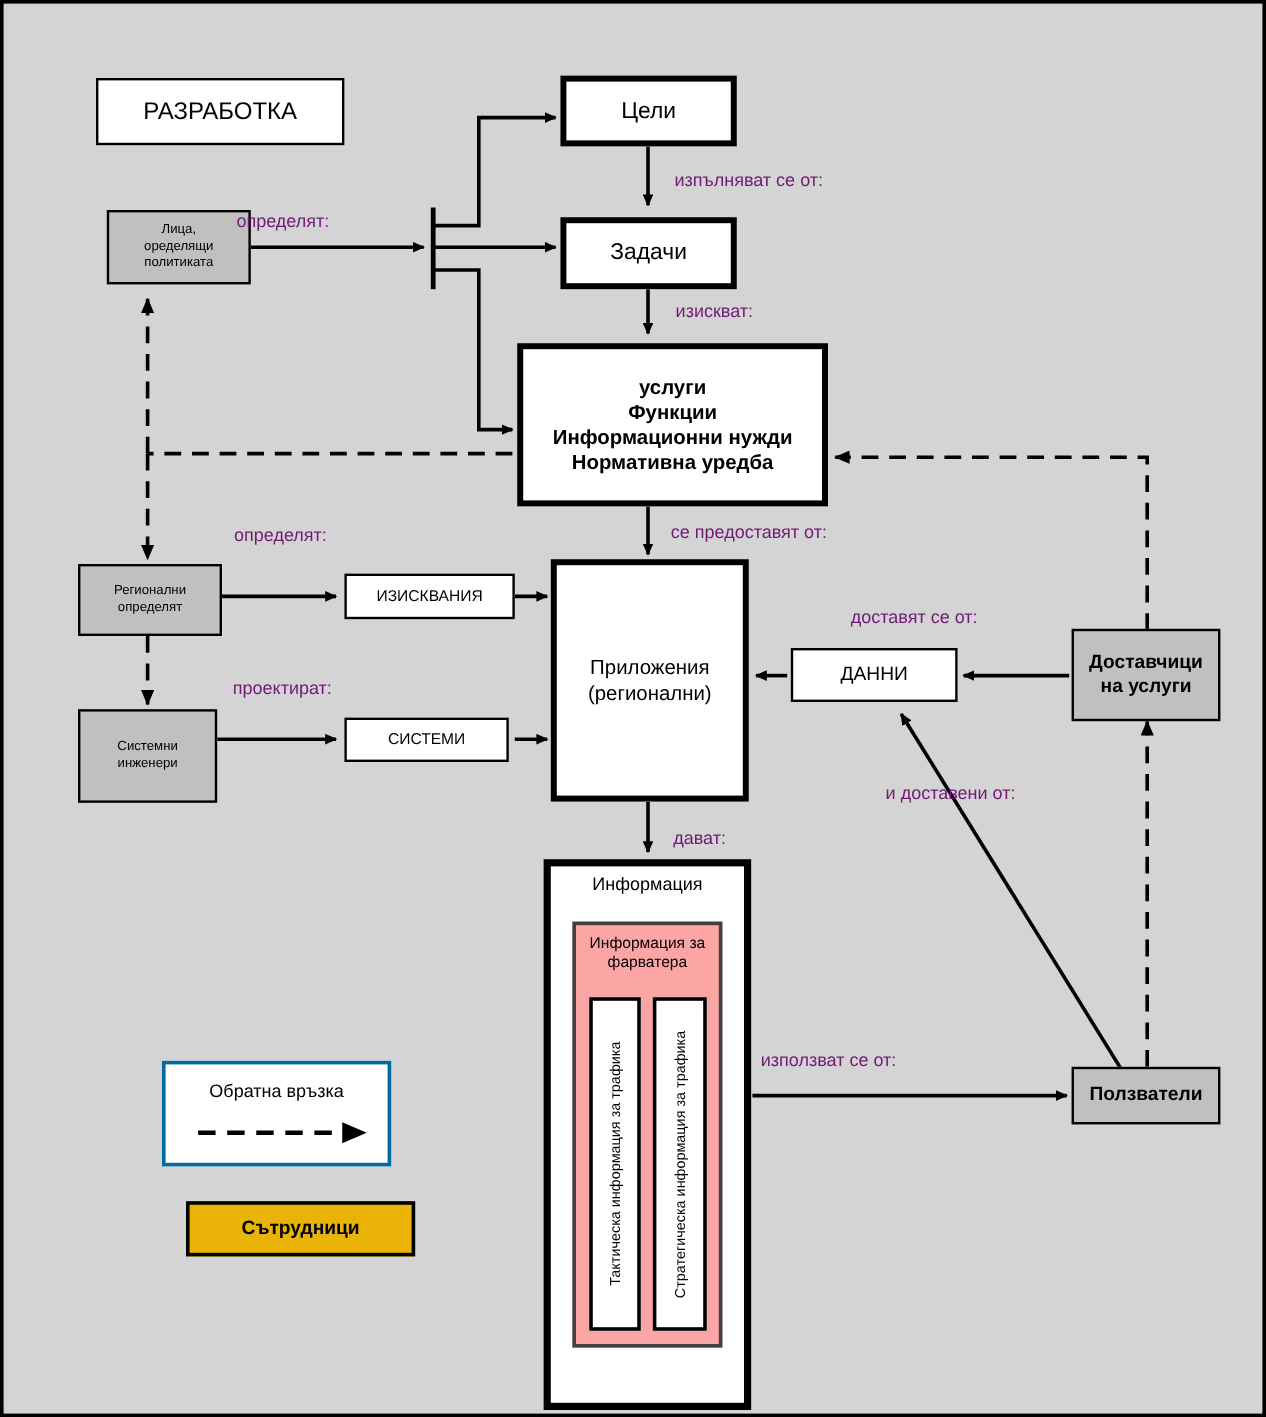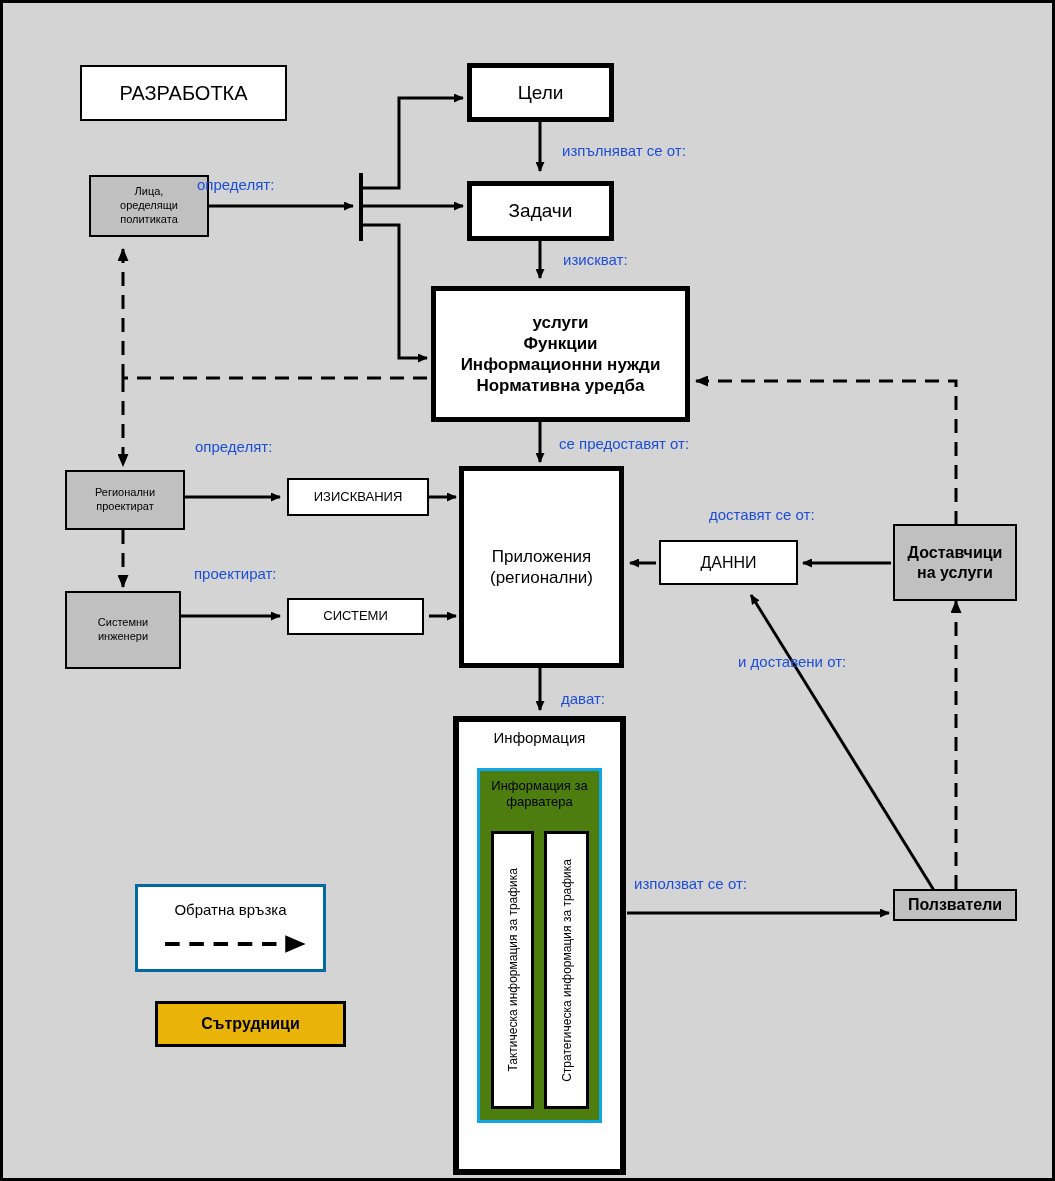--- a/index.html
+++ b/index.html
@@ -43,21 +43,21 @@
   .t19{font-size:19px;}
   .t20{font-size:20px;}
   .t11{font-size:11px;}
   .t13{font-size:13px;}
   .bold{font-weight:bold;}
 
   
   .lbl{
     position:absolute;
     font-size:15px;
-    color:#1d4ed8;
+    color:#701a75;
     white-space:nowrap;
     z-index:6;
   }
 
   
   #wires{
     position:absolute;
     left:0;top:0;
     width:1055px;height:1181px;
     z-index:2;
@@ -73,22 +73,22 @@
     z-index:5;
   }
   .info-title{
     text-align:center;
     font-size:15px;
     padding-top:7px;
   }
   .info-mid{
     position:absolute;
     box-sizing:border-box;
-    background:#4d7c0f;
-    border:3px solid #0ea5e9;
+    background:#fca5a5;
+    border:3px solid #404040;
   }
   .info-mid-title{
     text-align:center;
     font-size:13px;
     padding-top:7px;
     line-height:1.25;
   }
   .info-col{
     position:absolute;
     box-sizing:border-box;
@@ -222,21 +222,21 @@
   </div>
 
   <div class="box bx-gray" style="left:62px;top:172px;width:120px;height:62px;flex-direction:column;margin-left:24px;">
     <span class="t11">Лица,</span>
     <span class="t11">оределящи</span>
     <span class="t11">политиката</span>
   </div>
 
   <div class="box bx-gray" style="left:62px;top:467px;width:120px;height:60px;flex-direction:column;">
     <span class="t11">Регионални</span>
-    <span class="t11">проектират</span>
+    <span class="t11">определят</span>
   </div>
 
   <div class="box bx-gray" style="left:62px;top:588px;width:116px;height:78px;flex-direction:column;">
     <span class="t11">Системни</span>
     <span class="t11">инженери</span>
   </div>
 
   <div class="box bx-plain t13" style="left:284px;top:475px;width:142px;height:38px;">
     <span>ИЗИСКВАНИЯ</span>
   </div>
@@ -252,21 +252,21 @@
 
   <div class="box bx-plain t16" style="left:656px;top:537px;width:139px;height:45px;">
     <span>ДАННИ</span>
   </div>
 
   <div class="box bx-gray" style="left:890px;top:521px;width:124px;height:77px;flex-direction:column;">
     <span class="t16 bold">Доставчици</span>
     <span class="t16 bold">на услуги</span>
   </div>
 
-  <div class="box bx-gray t16 bold" style="left:890px;top:886px;width:124px;height:32px;">
+  <div class="box bx-gray t16 bold" style="left:890px;top:886px;width:124px;height:48px;">
     <span>Ползватели</span>
   </div>
 
   <div class="info-outer" style="left:450px;top:713px;width:173px;height:459px;">
     <div class="info-title">Информация</div>
 
     <div class="info-mid" style="left:18px;top:46px;width:125px;height:355px;">
       <div class="info-mid-title">
         <div>Информация за</div>
         <div>фарватера</div>

